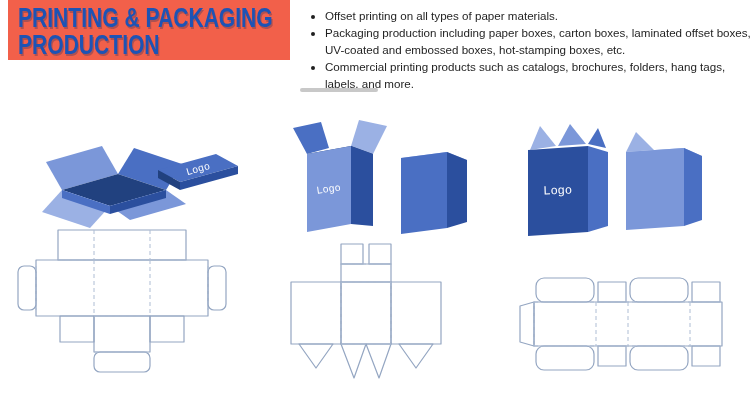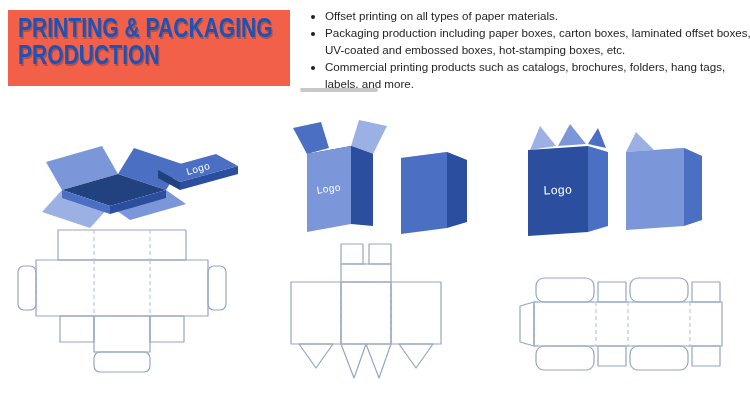--- a/index.html
+++ b/index.html
@@ -1,21 +1,21 @@
 <!DOCTYPE html>
 <html style="--banner-orange: #f2604a; --title-blue: #1d53b5; --box-dark: #2b4f9e; --box-mid: #4a6fc3; --box-light: #7b97d9; --box-pale: #9bb1e4; --box-deep: #21417f; --dieline-stroke: #94a6c2; --dieline-fold: #aebdd4; --underline-gray: #c8c8c8; --text-dark: #1f1f1f;"><head>
 <meta charset="utf-8">
 <style>
   html,body { margin:0; padding:0; }
   body {
     width:750px; height:400px; background:#ffffff; position:relative; overflow:hidden;
     font-family:"Liberation Sans", sans-serif;
   }
   .banner {
-    position:absolute; left:8px; top:10px; width:282px; height:76px;
+    position:absolute; left:8px; top:0; width:282px; height:60px;
     background:var(--banner-orange); box-sizing:border-box; padding:5px 0 0 10px;
   }
   .title-line {
     font-weight:bold; font-size:27px; line-height:27px; white-space:nowrap;
     color:var(--title-blue); transform:scaleX(0.78); transform-origin:0 0;
     text-shadow:1.5px 1.5px 0 rgba(18,45,100,0.30);
   }
   .bullets {
     position:absolute; left:312px; top:8px; width:430px; margin:0; padding:0 0 0 13px;
     font-size:11.6px; line-height:1.42; color:var(--text-dark);

